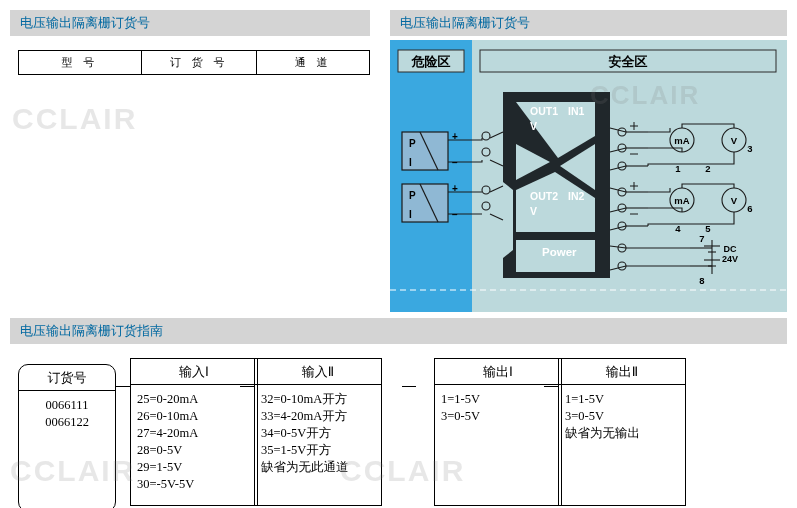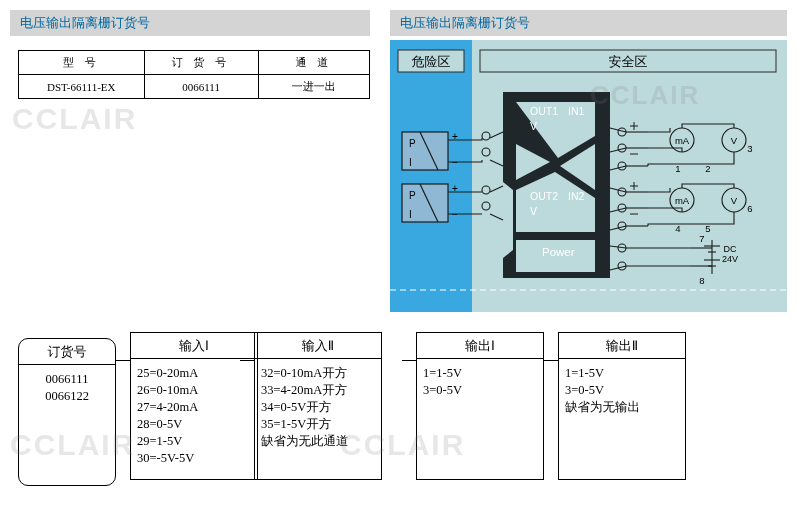--- a/index.html
+++ b/index.html
@@ -52,20 +52,21 @@
   #order-table .c2 { width: 110px; }
   #order-table thead td { letter-spacing: 4px; }
 
   
   #wiring-panel { left: 390px; top: 10px; width: 397px; }
   #wiring-canvas {
     position: relative;
     width: 397px;
     height: 272px;
     margin-top: 4px;
+    font-weight: bold;
   }
   #wiring-svg { position: absolute; left: 0; top: 0; }
 
   
   #guide-panel { left: 10px; top: 318px; width: 777px; }
   #guide-body {
     position: relative;
     margin-top: 14px;
     height: 160px;
   }
@@ -117,25 +118,20 @@
   </div>
   <table id="order-table">
     <thead>
       <tr>
         <td class="c0">型   号</td>
         <td class="c1">订 货 号</td>
         <td class="c2">通  道</td>
       </tr>
     </thead>
     <tbody>
-      <tr>
-        <td>DST-66111-EX</td>
-        <td>0066111</td>
-        <td>一进一出</td>
-      </tr>
     </tbody>
   </table>
   <div class="wm" style="left:2px; top:92px;">CCLAIR</div>
 </div>
 
 <div class="panel" id="wiring-panel">
   <div class="hdr-bar">
     <span>电压输出隔离栅订货号</span>
   </div>
 
@@ -284,20 +280,23 @@
       <text x="312" y="244" font-family="'Liberation Sans',sans-serif" font-size="9.5" text-anchor="middle" fill="#000">8</text>
       <text x="340" y="212" font-family="'Liberation Sans',sans-serif" font-size="9" text-anchor="middle" fill="#000">DC</text>
       <text x="340" y="222" font-family="'Liberation Sans',sans-serif" font-size="9" text-anchor="middle" fill="#000">24V</text>
     </svg>
   </div>
 
   <div class="wm small" style="left:200px; top:70px;">CCLAIR</div>
 </div>
 
 <div class="panel" id="guide-panel">
+  <div class="hdr-bar">
+    <span>电压输出隔离栅订货指南</span>
+  </div>
 
   <div id="guide-body">
 
     <div class="gbox" style="left:8px; top:6px; width:98px; height:148px;border-radius:10px;">
       <div class="gtitle">订货号</div>
       <div class="gbody" style="text-align:center;">0066111
 0066122</div>
     </div>
     <div class="dash" style="left:106px; top:28px;"></div>
 
@@ -315,21 +314,21 @@
     <div class="gbox" style="left:244px; top:0; width:128px; height:148px;">
       <div class="gtitle">输入Ⅱ</div>
       <div class="gbody">32=0-10mA开方
 33=4-20mA开方
 34=0-5V开方
 35=1-5V开方
 缺省为无此通道</div>
     </div>
     <div class="dash" style="left:392px; top:28px;"></div>
 
-    <div class="gbox" style="left:406px; top:0; width:128px; height:148px;">
+    <div class="gbox" style="left:424px; top:0; width:128px; height:148px;">
       <div class="gtitle">输出Ⅰ</div>
       <div class="gbody">1=1-5V
 3=0-5V</div>
     </div>
     <div class="dash" style="left:534px; top:28px;"></div>
 
     <div class="gbox" style="left:548px; top:0; width:128px; height:148px;">
       <div class="gtitle">输出Ⅱ</div>
       <div class="gbody">1=1-5V
 3=0-5V

